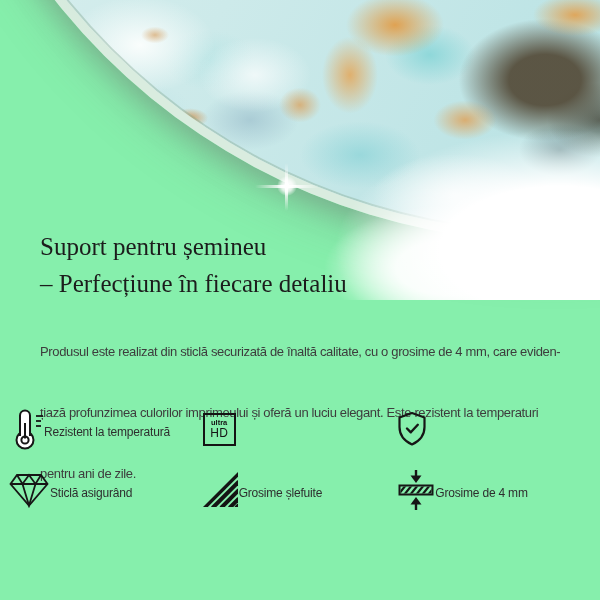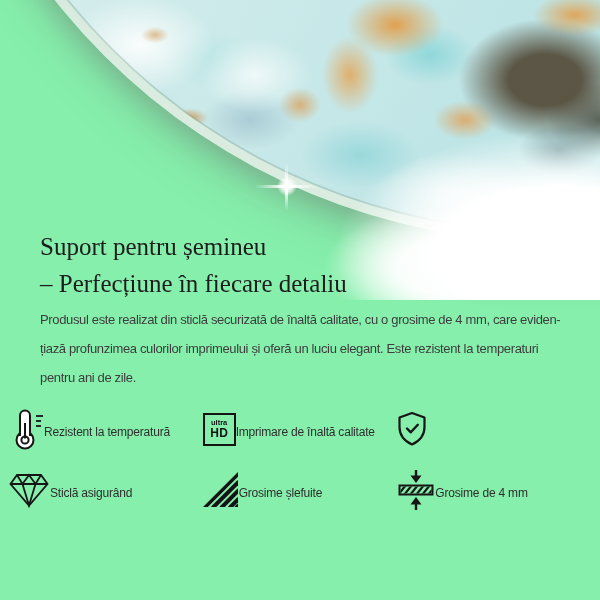--- a/index.html
+++ b/index.html
@@ -46,34 +46,34 @@
   .sparkle .ray-v{position:absolute;left:30px;top:0;width:3px;height:48px;border-radius:2px;
     background:linear-gradient(180deg,rgba(255,255,255,0),rgba(255,255,255,.95) 42%,#fff 50%,rgba(255,255,255,.95) 58%,rgba(255,255,255,0));}
   .sparkle .core{position:absolute;left:22px;top:13px;width:20px;height:20px;border-radius:50%;
     background:radial-gradient(circle,#fff 15%,rgba(255,255,255,.75) 40%,rgba(255,255,255,0) 72%);}
 
   
   .heading{position:absolute;left:40px;top:228px;color:#1c1c1c;
     font-family:"Liberation Serif","DejaVu Serif",serif;font-size:25px;line-height:37px;font-weight:400;}
   .para{position:absolute;left:40px;top:305px;width:545px;color:#3d3d3d;
     font-size:13px;line-height:29px;letter-spacing:-0.35px;}
-  .para div{white-space:nowrap;}
+  .para div{white-space:nowrap;margin-top:32px;}
 
   
   .features{position:absolute;left:8px;right:8px;top:406px;
     display:grid;grid-template-columns:repeat(3,1fr);row-gap:18px;}
   .feature{display:flex;align-items:center;}
   .icon-box{height:46px;display:flex;align-items:center;justify-content:center;}
   .row2 .icon-box{height:40px;}
   .feature .label{margin-top:6px;font-size:12px;letter-spacing:-0.2px;color:#2e2e2e;text-align:center;}
   svg.ic{display:block;}
   .uhd{width:29px;height:29px;border:2px solid #141414;display:flex;flex-direction:column;
     align-items:center;justify-content:center;color:#141414;}
   .uhd .t1{font-size:7.5px;font-weight:700;line-height:8px;}
-  .uhd .t2{font-size:12px;font-weight:700;line-height:12px;letter-spacing:.2px;}
+  .uhd .t2{font-size:12px;font-weight:400;line-height:12px;letter-spacing:.2px;}
 </style>
 </head>
 <body>
 
 <div class="page">
 
   <div class="hero">
     <div class="disc-outer">
       <div class="disc-inner"></div>
     </div>
@@ -115,21 +115,20 @@
       <div class="label">Rezistent la temperatură</div>
     </div>
 
     <div class="feature">
       <div class="icon-box">
         <div class="uhd">
           <span class="t1">ultra</span>
           <span class="t2">HD</span>
         </div>
       </div>
-      <div class="label">Imprimare de înaltă calitate</div>
     </div>
 
     <div class="feature">
       <div class="icon-box">
         <svg class="ic" width="30" height="37" viewBox="0 0 30 37" fill="none" stroke="#161616" stroke-width="2.2" stroke-linejoin="round">
           <path d="M15 2 L27.5 6.5 V16 c0 8 -5.3 14.2 -12.5 17.5 C7.8 30.2 2.5 24 2.5 16 V6.5 Z"></path>
           <path d="M10 17.5 l3.8 3.8 7 -7.5" stroke-width="2.4" stroke-linecap="round"></path>
         </svg>
       </div>
     </div>

